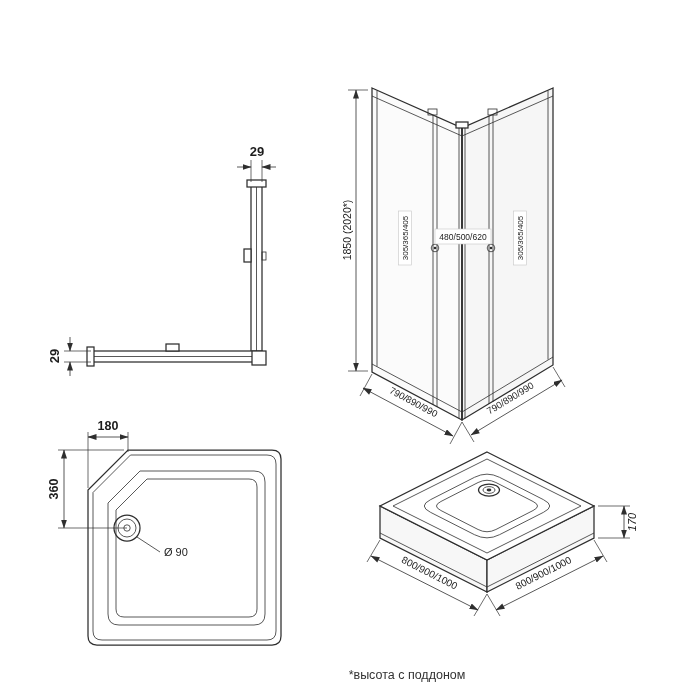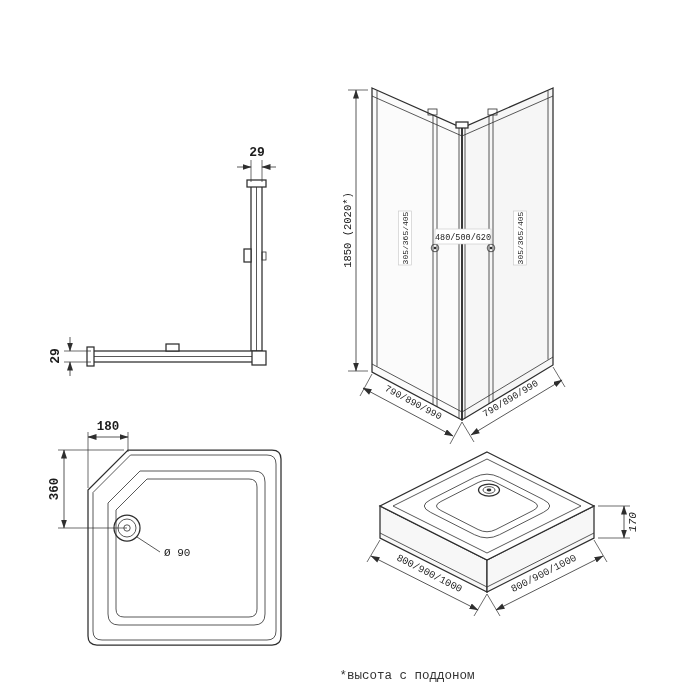--- a/index.html
+++ b/index.html
@@ -1,17 +1,17 @@
 <!DOCTYPE html>
 <html><head>
 <meta charset="utf-8">
 <style>
   html,body{margin:0;padding:0;background:#ffffff;}
   #canvas{position:relative;width:700px;height:700px;background:#ffffff;overflow:hidden;
-          font-family:Liberation Mono, monospace;}
+          font-family:Liberation Sans, sans-serif;}
   svg{position:absolute;left:0;top:0;}
   .ol{stroke:#2e2e2e;stroke-width:1.25;fill:none;stroke-linejoin:miter;}
   .olf{stroke:#2e2e2e;stroke-width:1.25;fill:#ffffff;}
   .il{stroke:#2e2e2e;stroke-width:.8;fill:none;}
   .fillwall{fill:#fbfbfb;stroke:none;}
   .fillwall2{fill:#f6f6f6;stroke:none;}
   .fillside{fill:#f7f7f7;stroke:#2e2e2e;stroke-width:1.25;}
   .dim{stroke:#2e2e2e;stroke-width:.8;fill:none;}
   .ext{stroke:#2e2e2e;stroke-width:.7;fill:none;}
   text{fill:#1c1c1c;}

